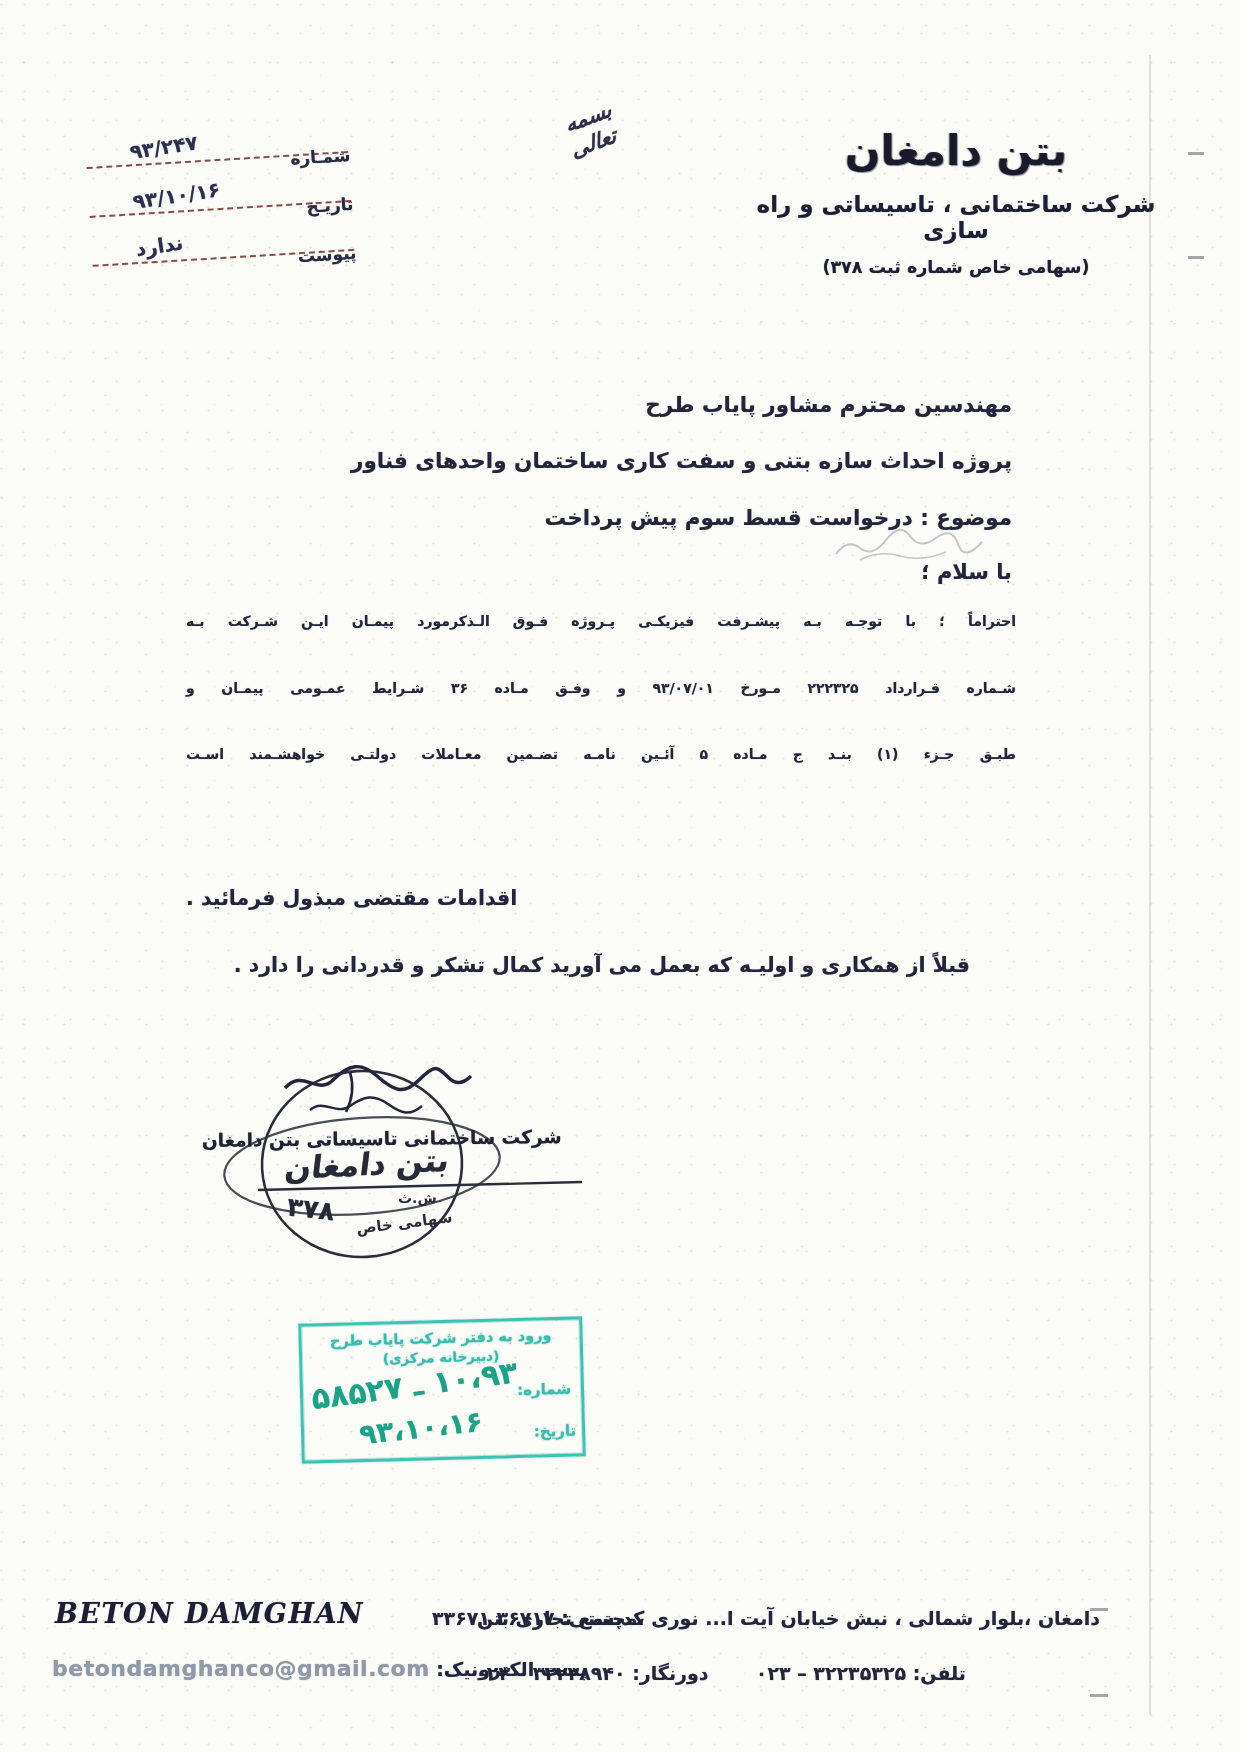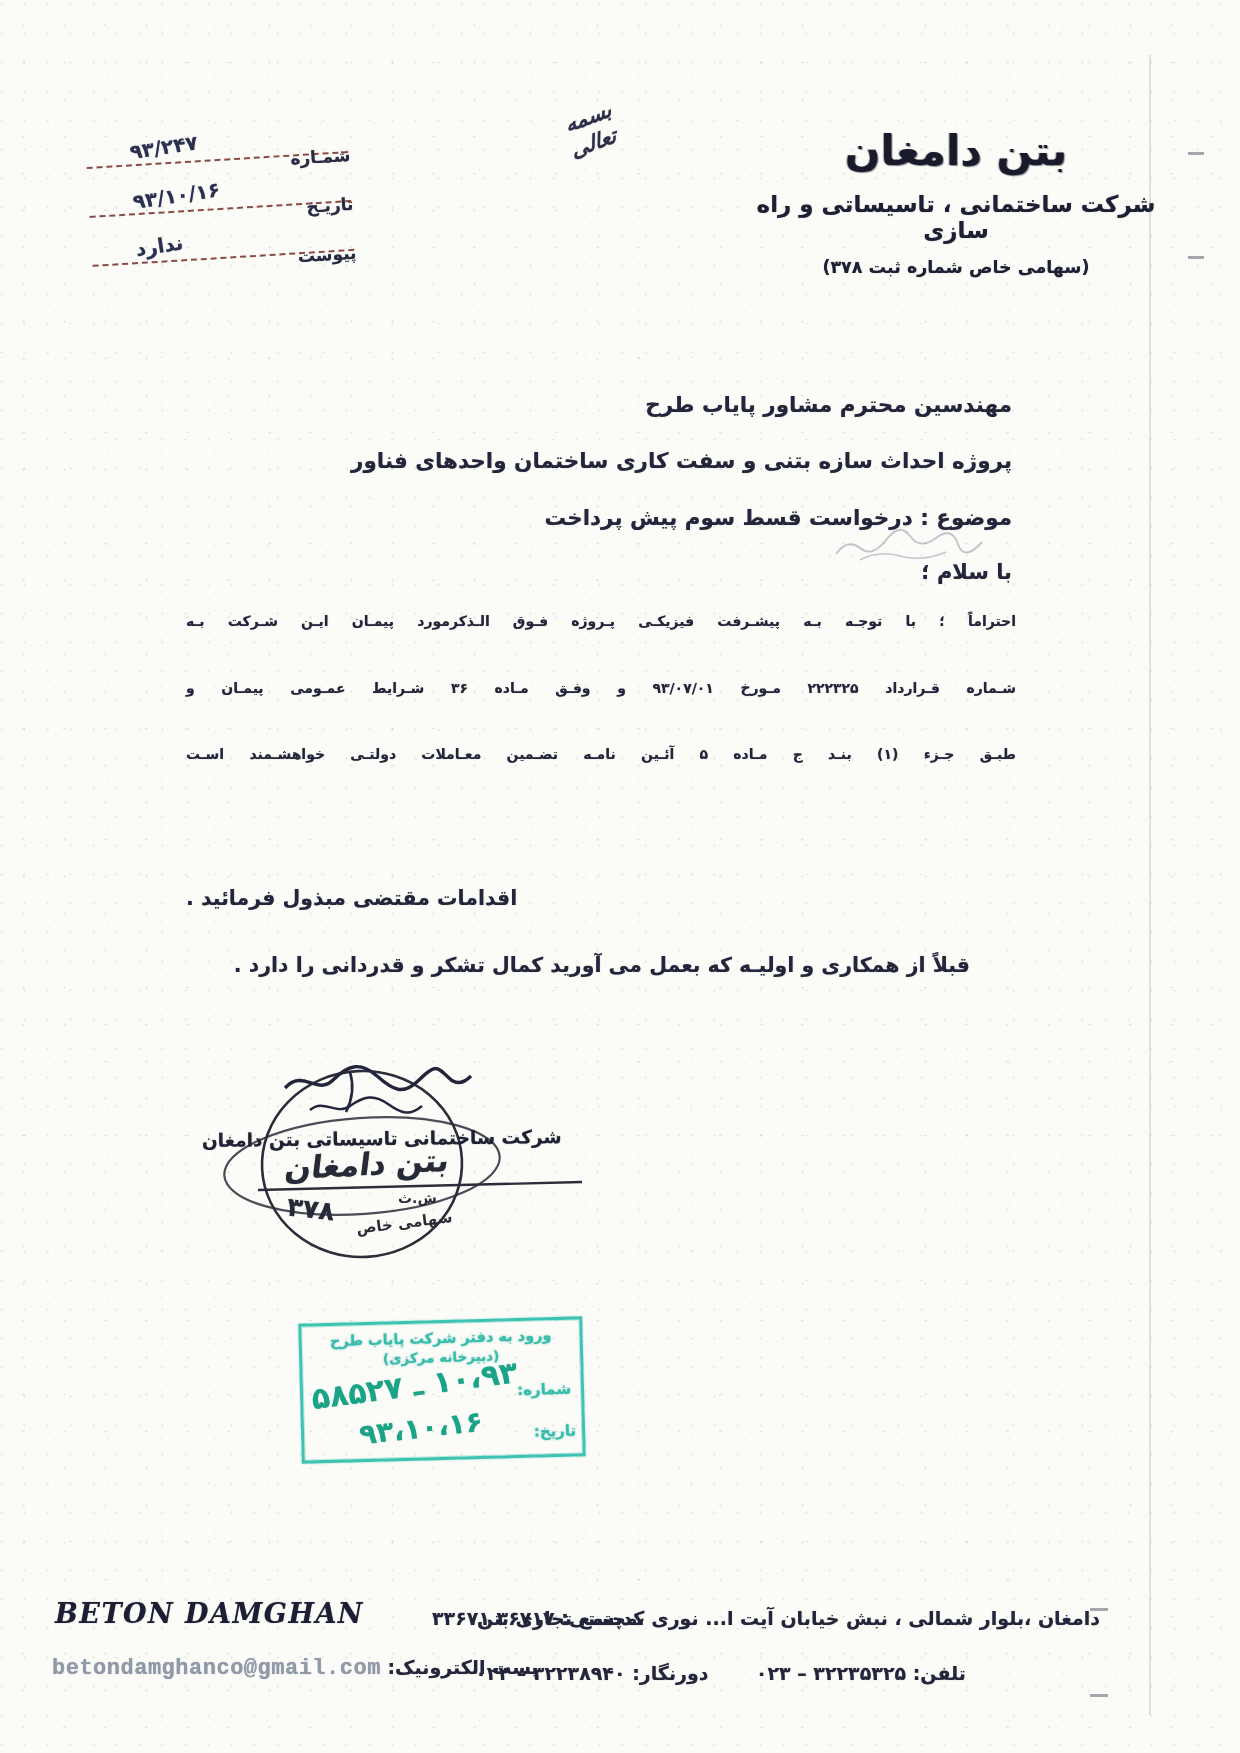--- a/index.html
+++ b/index.html
@@ -57,21 +57,21 @@
   .r-hand{position:absolute;color:#1ba387;font-weight:bold;white-space:nowrap;text-shadow:0 0 1px rgba(27,163,135,.6);}
   .r-handnum{left:8px;top:44px;font-size:30px;transform:rotate(-6deg);letter-spacing:2px;}
   .r-handdate{left:55px;top:88px;font-size:28px;transform:rotate(-5deg);letter-spacing:3px;}
   
   .f-latin{position:absolute;left:55px;top:1598px;font-family:"DejaVu Serif",serif;font-weight:bold;font-style:italic;font-size:27px;letter-spacing:1.5px;color:#1c1f33;text-shadow:0 0 1px rgba(28,31,51,.55);}
   .f-address{position:absolute;right:140px;top:1607px;direction:rtl;font-weight:bold;font-size:19px;white-space:nowrap;}
   .f-postal{position:absolute;left:432px;top:1607px;direction:rtl;font-weight:bold;font-size:19px;white-space:nowrap;}
   .f-phone{position:absolute;right:274px;top:1662px;direction:rtl;font-weight:bold;font-size:19px;white-space:nowrap;}
   .f-phone .gap{display:inline-block;width:34px;}
   .f-email{position:absolute;left:52px;top:1656px;direction:rtl;font-weight:bold;font-size:19px;white-space:nowrap;}
-  .f-email .addr{font-size:22px;color:#9099a8;letter-spacing:.5px;text-shadow:0 0 1px rgba(80,90,110,.6);font-family:Liberation Mono, monospace;}
+  .f-email .addr{font-size:22px;color:#9099a8;letter-spacing:.5px;text-shadow:0 0 1px rgba(80,90,110,.6);}
   
   .mark{position:absolute;background:#6b6f7a;opacity:.6;}
   .streak{position:absolute;left:1149px;top:55px;width:2px;height:1660px;background:rgba(100,105,120,.18);}
 </style>
 </head>
 <body>
 
 <div class="page">
 
   <div class="meta">

